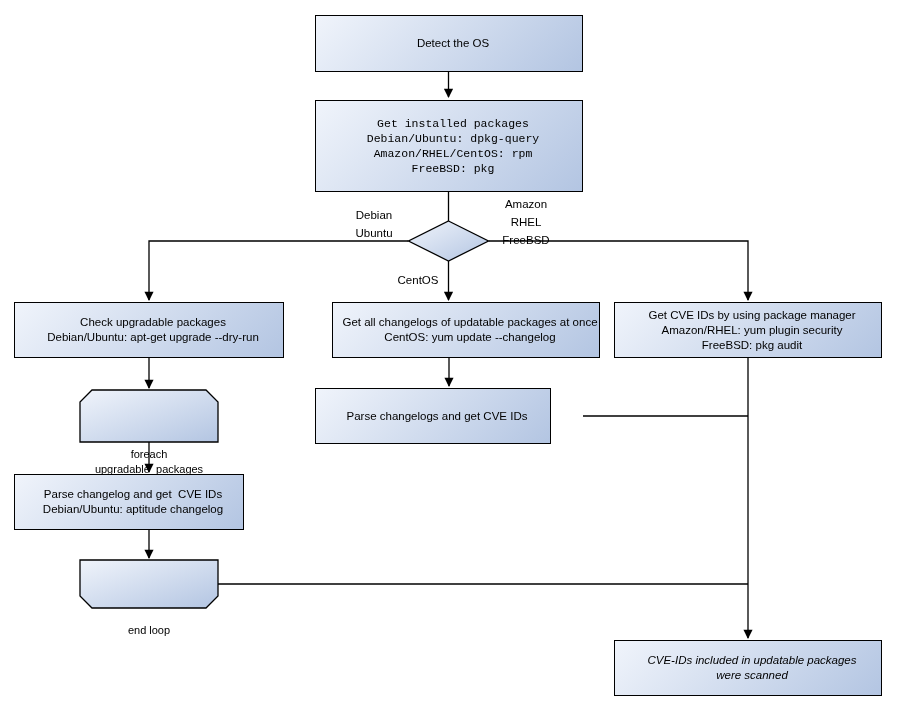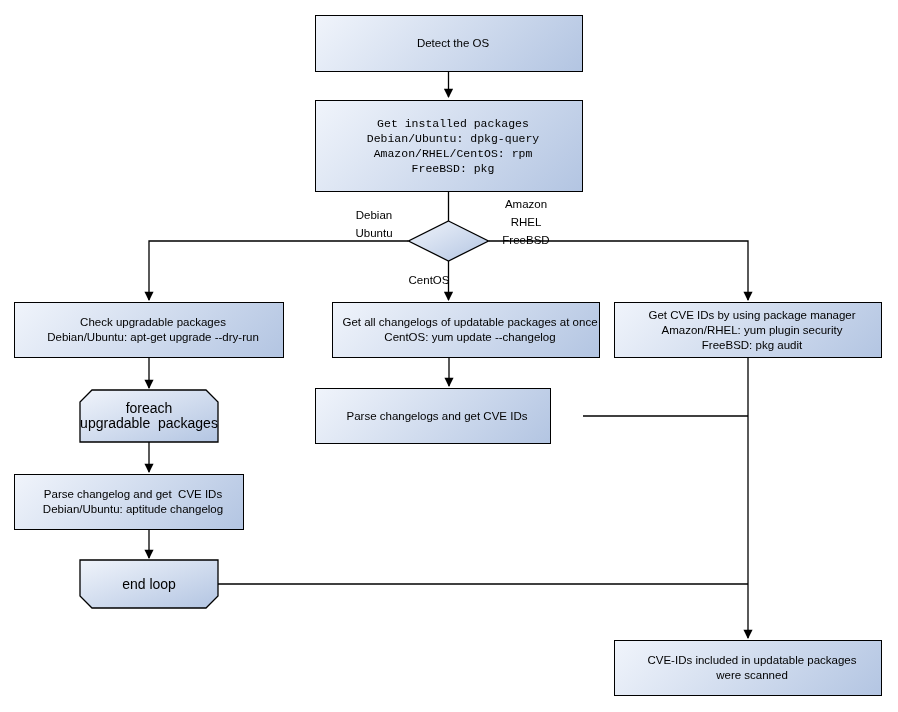--- a/index.html
+++ b/index.html
@@ -40,48 +40,49 @@
     color: #000;
     white-space: pre;
     padding-left: 8px;
   }
   .shape-label {
     position: absolute;
     display: flex;
     align-items: center;
     justify-content: center;
     text-align: center;
-    font-size: 14px;
+    font-size: 11px;
     line-height: 15px;
     color: #000;
     white-space: pre;
     pointer-events: none;
+    margin-top: 46px;
   }
   .edge-label {
     position: absolute;
     font-size: 11.5px;
     line-height: 18px;
     color: #000;
     white-space: pre;
     text-align: center;
   }
   
   #n-detect        { left: 315px; top: 15px;  width: 268px; height: 57px; }
   #n-installed     { left: 315px; top: 100px; width: 268px; height: 92px; font-family: Liberation Mono, monospace; }
   #n-check         { left: 14px;  top: 302px; width: 270px; height: 56px; }
   #n-parse-deb     { left: 14px;  top: 474px; width: 230px; height: 56px; }
   #n-changelogs    { left: 332px; top: 302px; width: 268px; height: 56px; }
   #n-parse-centos  { left: 315px; top: 388px; width: 236px; height: 56px; }
   #n-pkgmgr        { left: 614px; top: 302px; width: 268px; height: 56px; }
-  #n-scanned       { left: 614px; top: 640px; width: 268px; height: 56px; }
+  #n-scanned       { left: 614px; top: 640px; width: 268px; height: 56px; font-style: italic; }
   #l-foreach       { left: 80px;  top: 390px; width: 138px; height: 52px; }
   #l-endloop       { left: 80px;  top: 560px; width: 138px; height: 48px; }
   #e-debian        { left: 344px; top: 206px; width: 60px; }
   #e-amazon        { left: 495px; top: 195px; width: 62px; }
-  #e-centos        { left: 399px; top: 271px; width: 60px; }
+  #e-centos        { left: 388px; top: 271px; width: 60px; }
 </style>
 </head>
 <body>
 
 <div id="canvas">
 
   <svg id="wires" width="898" height="712" viewBox="0 0 898 712" xmlns="http://www.w3.org/2000/svg">
     <defs>
       <linearGradient id="nodeGrad" x1="0" y1="0" x2="1" y2="1">
         <stop offset="0" stop-color="#f0f4fb" style="stop-color: var(--node-fill-light)"></stop>

